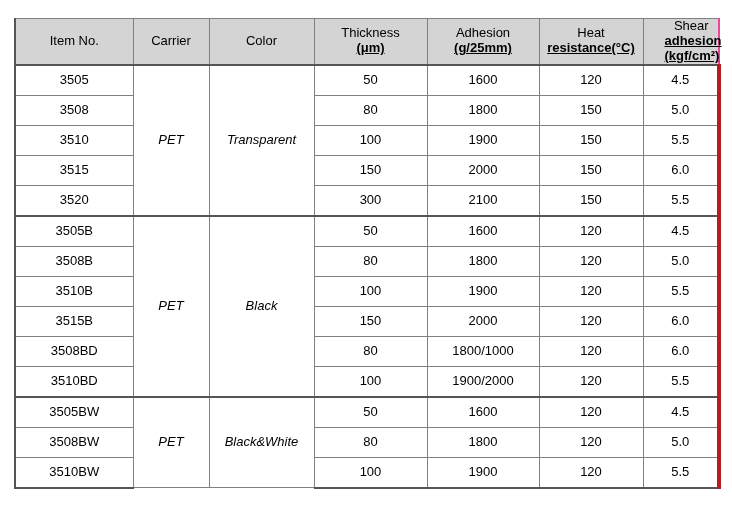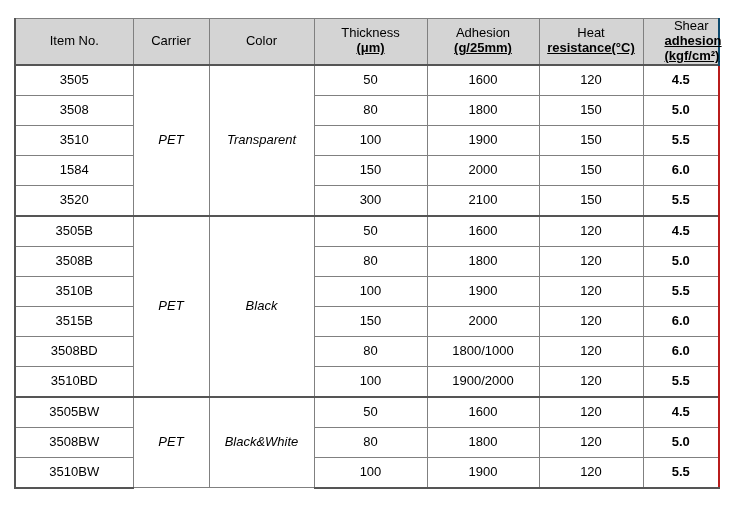--- a/index.html
+++ b/index.html
@@ -67,23 +67,23 @@
   }
   tbody tr.last-row td {
     border-bottom: 2px solid #555555;
   }
   td.merged {
     border-left: 1px solid #808080;
     border-right: 1px solid #808080;
     font-style: italic;
   }
   thead th:first-child { border-left: 2px solid #555555; }
-  thead th:last-child { border-right: 2px solid #0c4a6e; padding-left: 21px; }
+  thead th:last-child { border-right: 2px solid #ec4899; padding-left: 21px; }
   tbody td:first-child { border-left: 2px solid #555555; }
-  tbody td:last-child { border-right: 2px solid #b91c1c; font-weight: bold; }
+  tbody td:last-child { border-right: 4px solid #b91c1c; }
   thead tr th { border-top: 2px solid #555555; }
 </style>
 </head>
 <body>
 
 <div class="sheet">
   <table class="spec">
     <colgroup>
       <col class="c-item">
       <col class="c-carrier">
@@ -136,21 +136,21 @@
         <td>5.0</td>
       </tr>
       <tr>
         <td>3510</td>
         <td>100</td>
         <td>1900</td>
         <td>150</td>
         <td>5.5</td>
       </tr>
       <tr>
-        <td>1584</td>
+        <td>3515</td>
         <td>150</td>
         <td>2000</td>
         <td>150</td>
         <td>6.0</td>
       </tr>
       <tr>
         <td>3520</td>
         <td>300</td>
         <td>2100</td>
         <td>150</td>

